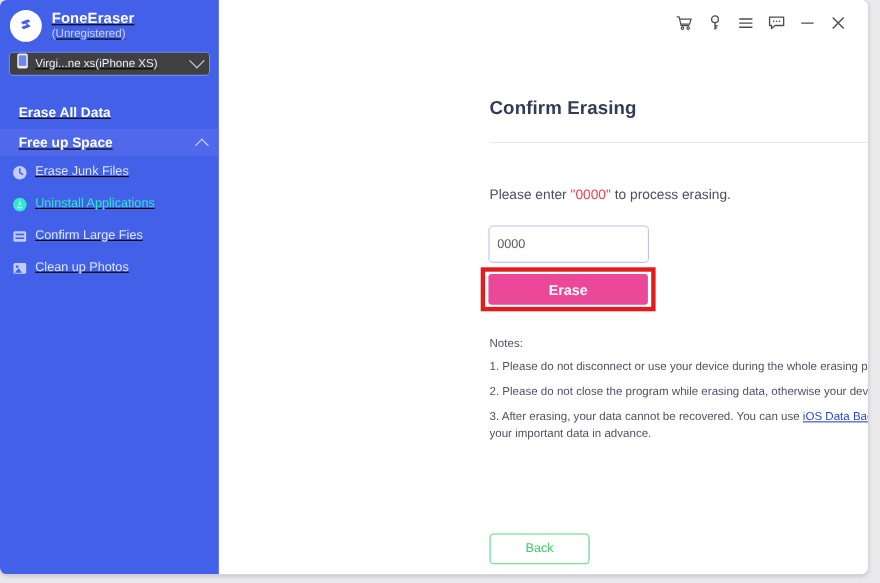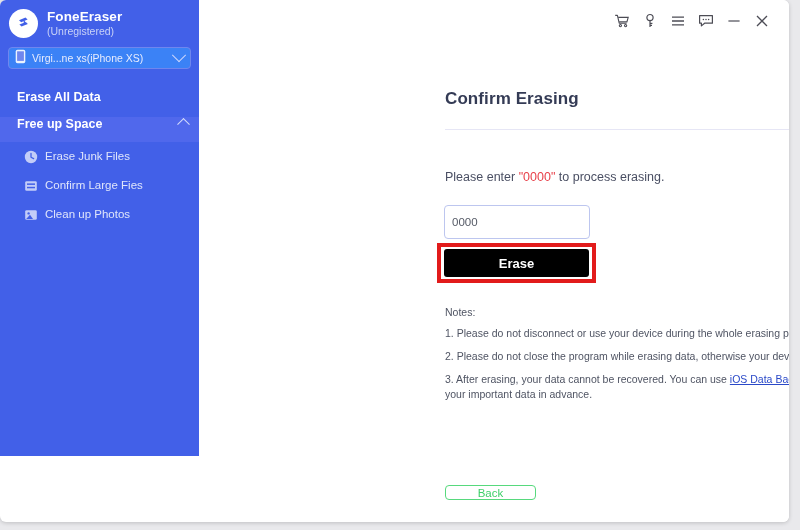--- a/index.html
+++ b/index.html
@@ -19,24 +19,25 @@
     background: #ffffff;
     border-radius: 6px;
     box-shadow: 0 1px 4px rgba(0,0,0,0.18);
     overflow: hidden;
     display: flex;
   }
 
   
   #sidebar {
     width: 199px;
-    height: 456px;
+    height: 522px;
     background: #4260e8;
     flex: 0 0 199px;
     position: relative;
+    text-decoration: underline;
   }
   .brand {
     display: flex;
     align-items: center;
     padding: 11px 0 0 9px;
     height: 36px;
     box-sizing: border-box;
   }
   .brand-logo {
     width: 29px; height: 29px;
@@ -61,21 +62,21 @@
     color: #c9d2f7;
     font-size: 10.5px;
     margin-top: 1px;
   }
 
   .device-select {
     margin: 11px 8px 0 8px;
     height: 22px;
     border: 1px solid #6f86ee;
     border-radius: 4px;
-    background: #3b82f6;
+    background: #404040;
     display: flex;
     align-items: center;
     padding: 0 6px;
     box-sizing: border-box;
   }
   .device-name {
     color: #e7ecfd;
     font-size: 10.5px;
     margin-left: 6px;
     flex: 1 1 auto;
@@ -95,43 +96,43 @@
     border-bottom: 1.6px solid #d3dbfb;
     transform: rotate(-135deg) translate(-2px,-2px);
     flex: 0 0 auto;
   }
 
   .nav-top {
     margin-top: 16px;
     padding: 0 0 0 17px;
     height: 24px;
     display: flex;
-    align-items: center;
+    align-items: flex-end;
     color: #ffffff;
     font-size: 12.5px;
     font-weight: bold;
   }
   .group-head {
     margin-top: 8px;
     height: 25px;
     background: #5068ec;
     display: flex;
-    align-items: flex-start;
+    align-items: center;
     padding: 0 11px 0 17px;
     color: #ffffff;
     font-size: 12.5px;
     font-weight: bold;
   }
   .group-head .label { flex: 1 1 auto; }
 
   .nav-item {
     height: 29px;
     display: flex;
     align-items: center;
-    padding-left: 24px;
+    padding-left: 11px;
     font-size: 11.5px;
     color: #dfe5fb;
   }
   .nav-item.active { color: #2fe8cf; }
   .nav-item .ico {
     width: 14px; height: 14px;
     flex: 0 0 14px;
     margin-right: 7px;
     display: flex; align-items: center; justify-content: center;
   }
@@ -200,21 +201,21 @@
     position: absolute;
     left: 238px; top: 243px;
     width: 159px; height: 40px;
     border: 4px solid #e21b1b;
     box-sizing: border-box;
   }
   .erase-btn {
     position: absolute;
     left: 245px; top: 249px;
     width: 145px; height: 28px;
-    background: #000000;
+    background: #ec4899;
     border: none;
     border-radius: 3px;
     color: #ffffff;
     font-family: "Liberation Sans", sans-serif;
     font-size: 13px;
     font-weight: bold;
     cursor: pointer;
   }
 
   .notes {
@@ -227,21 +228,21 @@
   .notes-title { margin-bottom: 8px; }
   .note-line { margin-bottom: 9px; line-height: 1.35; }
   .note-link {
     color: #2a49c8;
     text-decoration: underline;
   }
 
   .back-btn {
     position: absolute;
     left: 246px; top: 485px;
-    width: 91px; height: 15px;
+    width: 91px; height: 28px;
     border: 1px solid #57d97d;
     border-radius: 4px;
     background: #ffffff;
     color: #3fcf6a;
     font-family: "Liberation Sans", sans-serif;
     font-size: 11.5px;
     cursor: pointer;
   }
 </style>
 </head>
@@ -288,20 +289,30 @@
     <div class="nav-item">
       <span class="ico">
         <svg width="14" height="14" viewBox="0 0 14 14">
           <circle cx="7" cy="7" r="6.2" fill="#c3cdf8"></circle>
           <path d="M7 3.4 V7.2 L9.6 8.6" stroke="#4260e8" stroke-width="1.3" fill="none" stroke-linecap="round"></path>
         </svg>
       </span>
       <span class="txt">Erase Junk Files</span>
     </div>
 
+    <div class="nav-item active">
+      <span class="ico">
+        <svg width="14" height="14" viewBox="0 0 14 14">
+          <circle cx="7" cy="7" r="6.2" fill="#2fe8cf"></circle>
+          <path d="M7 3.3 L9.3 10.4 H4.7 Z" fill="#ffffff"></path>
+          <circle cx="7" cy="8.2" r="1.5" fill="#2fe8cf"></circle>
+        </svg>
+      </span>
+      <span class="txt">Uninstall Applications</span>
+    </div>
 
     <div class="nav-item">
       <span class="ico">
         <svg width="14" height="14" viewBox="0 0 14 14">
           <rect x="1.2" y="2.2" width="11.6" height="9.6" rx="1.4" fill="#c3cdf8"></rect>
           <rect x="3.0" y="4.4" width="8.0" height="1.5" fill="#4260e8"></rect>
           <rect x="3.0" y="7.8" width="8.0" height="1.5" fill="#4260e8"></rect>
         </svg>
       </span>
       <span class="txt">Confirm Large Fies</span>

